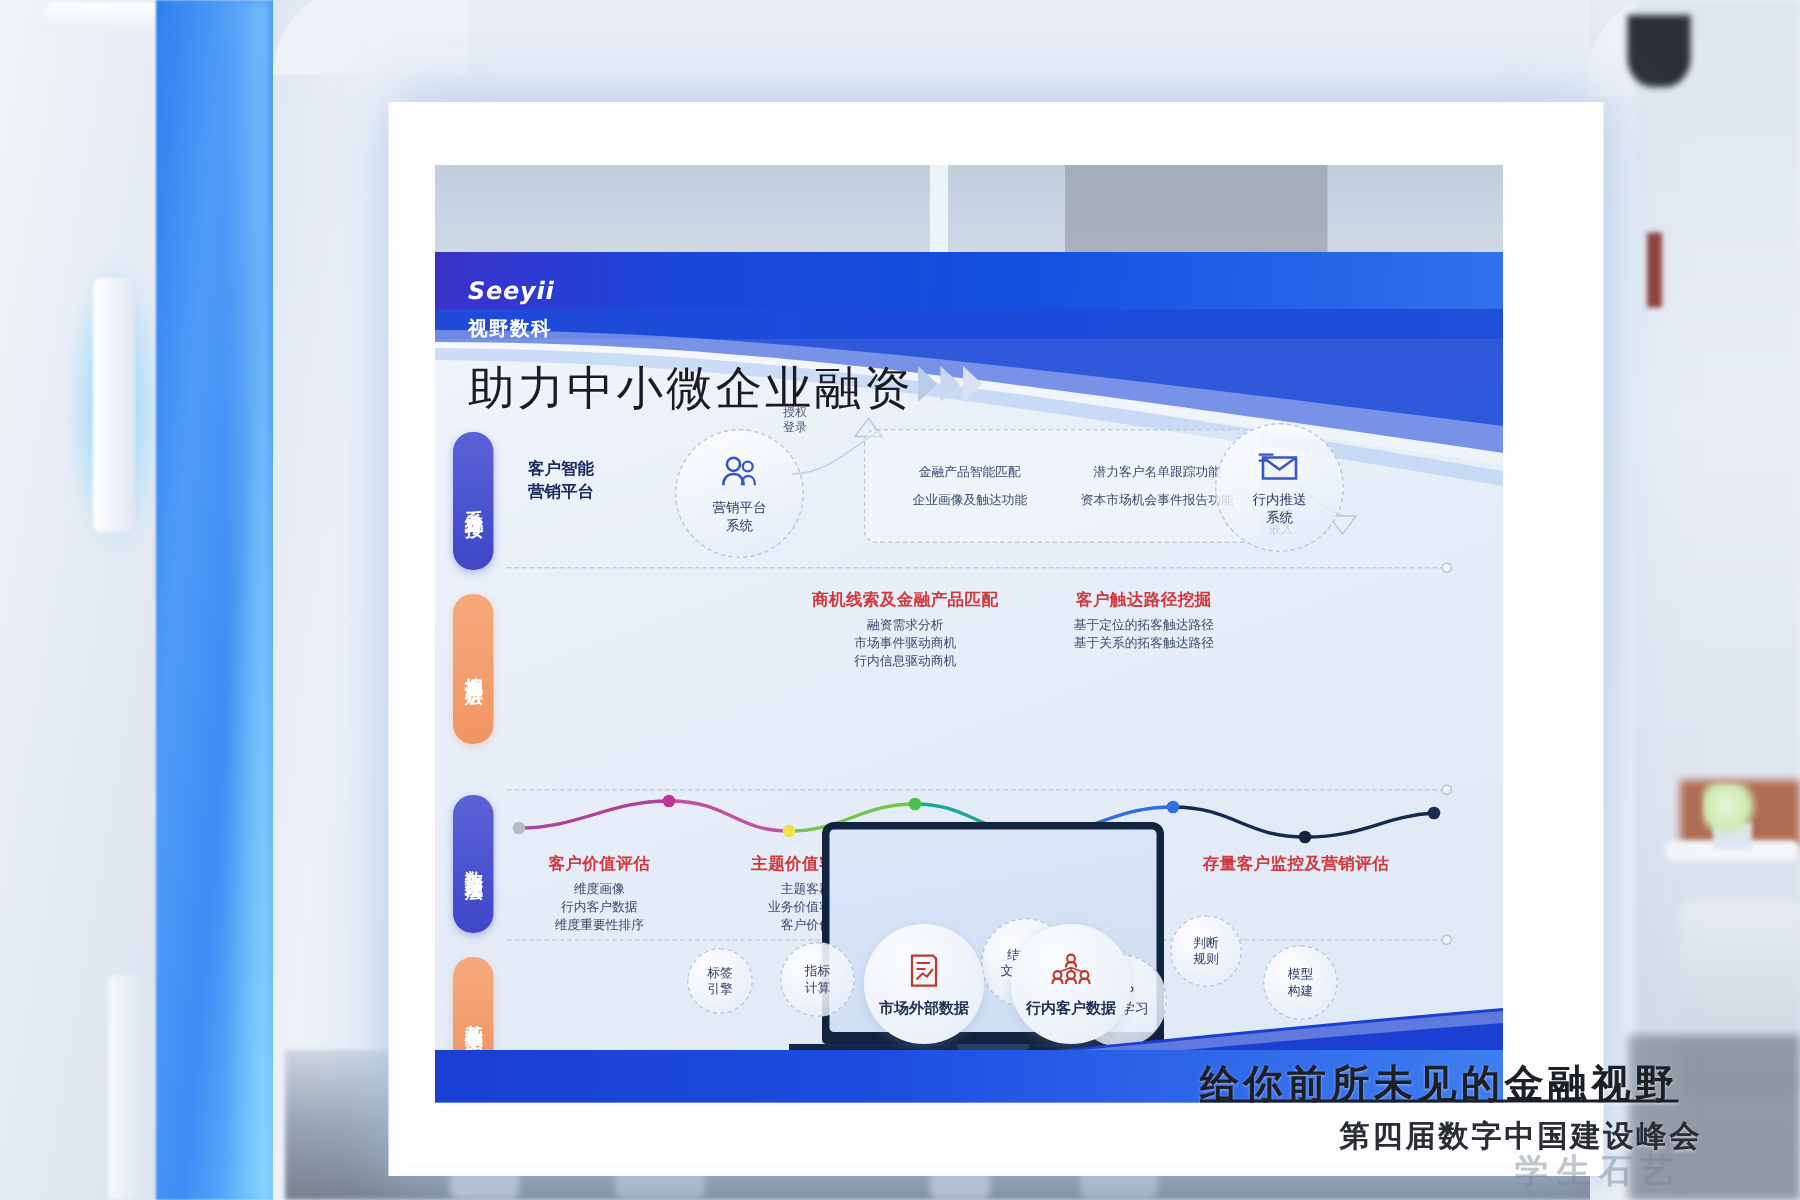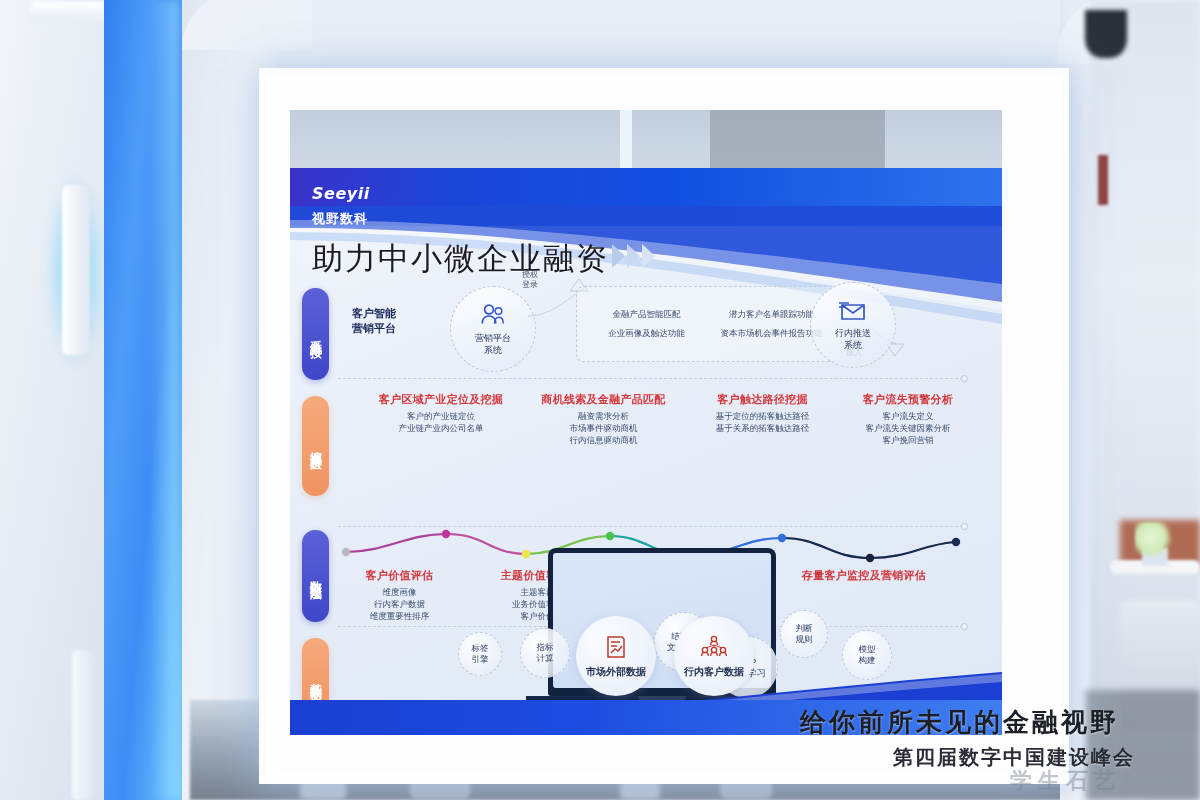--- a/index.html
+++ b/index.html
@@ -279,20 +279,21 @@
     position: absolute; left: 0; top: 590px; width: 712px; height: 35px;
     background: linear-gradient(92deg,#1a3fd2 0%, #1c4ce0 40%, #3f7ef0 100%);
   }
   .poster-bottom-swoosh { position: absolute; left: 0; top: 540px; width: 712px; height: 90px; }
 
   
   .banner-line1 {
     position: absolute; left: 800px; top: 705px;
     font-size: 26px; font-weight: bold; color: #1d1f27; letter-spacing: 3px;
     text-shadow: 0 1px 2px rgba(255,255,255,.5);
+    text-decoration: underline;
   }
   .banner-line2 {
     position: absolute; left: 893px; top: 744px;
     font-size: 20px; font-weight: bold; color: #2a2d36; letter-spacing: 2px;
     text-shadow: 0 1px 2px rgba(255,255,255,.45);
   }
   .watermark {
     position: absolute; left: 1010px; top: 766px;
     font-size: 22px; font-weight: bold; color: rgba(120,130,145,.45);
     letter-spacing: 6px;
@@ -425,48 +426,33 @@
         <path d="M3,5 L25,5 L25,19 L3,19 Z" fill="none" stroke="#3556c8" stroke-width="1.7"></path>
         <path d="M3,5 L14,13 L25,5" fill="none" stroke="#3556c8" stroke-width="1.7"></path>
         <path d="M0,3 L10,3 M0,7 L7,7" stroke="#3556c8" stroke-width="1.5"></path>
       </svg>
       <div style="margin-top:5px">
         <div>行内推送</div>
         <div>系统</div>
       </div>
     </div>
 
-    <div class="an-item" style="left:76px; top:282px; width:150px">
-      <div class="an-title">客户区域产业定位及挖掘</div>
-      <div class="an-sub">
-        <div>客户的产业链定位</div>
-        <div>产业链产业内公司名单</div>
-      </div>
-    </div>
     <div class="an-item" style="left:236px; top:282px; width:155px">
       <div class="an-title">商机线索及金融产品匹配</div>
       <div class="an-sub">
         <div>融资需求分析</div>
         <div>市场事件驱动商机</div>
         <div>行内信息驱动商机</div>
       </div>
     </div>
     <div class="an-item" style="left:400px; top:282px; width:145px">
       <div class="an-title">客户触达路径挖掘</div>
       <div class="an-sub">
         <div>基于定位的拓客触达路径</div>
         <div>基于关系的拓客触达路径</div>
-      </div>
-    </div>
-    <div class="an-item" style="left:548px; top:282px; width:140px">
-      <div class="an-title">客户流失预警分析</div>
-      <div class="an-sub">
-        <div>客户流失定义</div>
-        <div>客户流失关键因素分析</div>
-        <div>客户挽回营销</div>
       </div>
     </div>
 
     <svg class="wave" width="625" height="40" viewBox="0 0 625 40">
       <path d="M8,24 C48,24 68,6 108,6 C148,6 152,26 188,26 C224,26 236,8 272,8 C308,8 316,28 352,28 C392,28 404,10 444,10 C484,10 492,30 532,30 C572,30 584,16 618,14" fill="none" stroke="#8fa8d0" stroke-width="1.6"></path>
       <path d="M8,24 C48,24 68,6 108,6" fill="none" stroke="#b0409a" stroke-width="2.2"></path>
       <path d="M108,6 C148,6 152,26 188,26" fill="none" stroke="#c24fa0" stroke-width="2.2"></path>
       <path d="M188,26 C224,26 236,8 272,8" fill="none" stroke="#76c44a" stroke-width="2.2"></path>
       <path d="M272,8 C308,8 316,28 352,28" fill="none" stroke="#1aa89a" stroke-width="2.2"></path>
       <path d="M352,28 C392,28 404,10 444,10" fill="none" stroke="#2f6fe0" stroke-width="2.2"></path>

